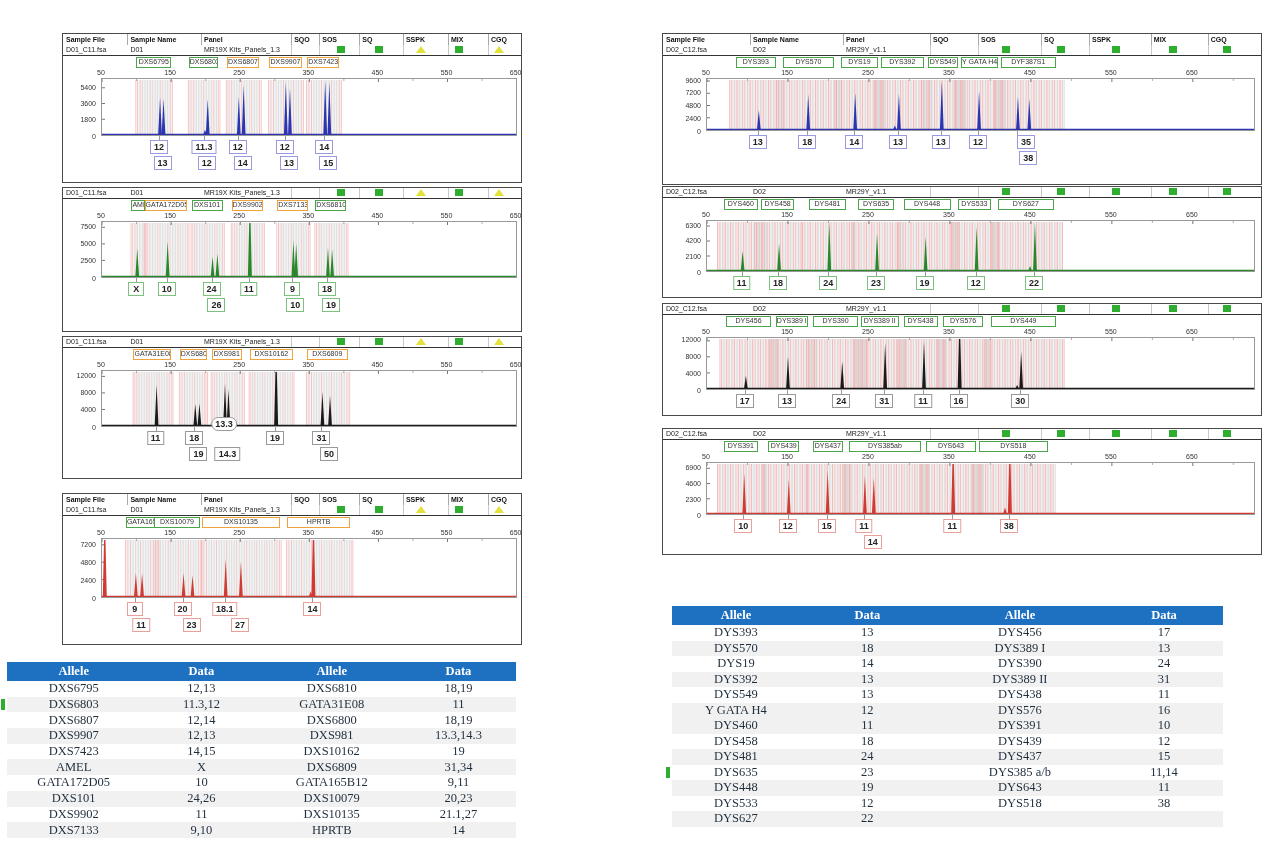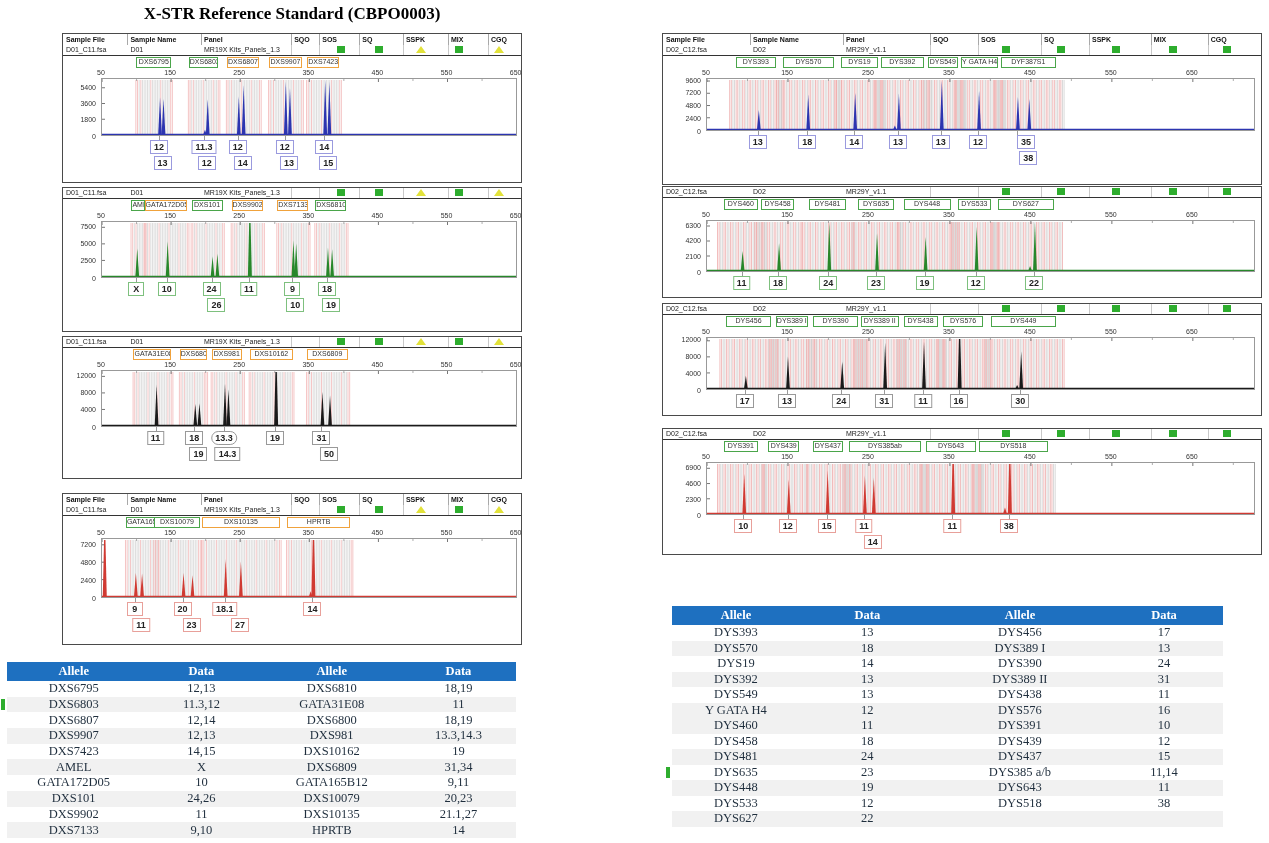--- a/index.html
+++ b/index.html
@@ -28,21 +28,20 @@
   .dtable th{background:#1e70c0;color:#fff;font-weight:700;font-size:12.5px;padding:0;border:0}
   .dtable td{padding:0;border:0}
   .dtable tr.alt td{background:#f1f1f1}
   sup.star{color:#d00000;font-size:9px}
   .accent{position:absolute;width:4px;background:#2ead2e}
 </style>
 </head>
 <body>
 
 <div id="root">
-  <div class="sec-title" style="left:62px;top:4px;width:460px">X-STR Reference Standard (CBPO0003)</div>
 <div class="panel" style="left: 62px; top: 33px; width: 460px; height: 150px;">
       <div class="chrow" style="top: 0px; height: 11px;">
         <div class="chlab" style="left: 3px;">Sample File</div>
         <div class="chlab" style="left: 67.4px;">Sample Name</div>
         <div class="vsep" style="left: 64px; height: 11px;"></div>
         <div class="chlab" style="left: 141px;">Panel</div>
         <div class="vsep" style="left: 138px; height: 11px;"></div>
         <div class="chlab" style="left: 231.16px;">SQO</div>
         <div class="vsep" style="left: 228px; height: 11px;"></div>
         <div class="chlab" style="left: 259.22px;">SOS</div>
@@ -632,21 +631,21 @@
       <div class="yl" style="left: 2px; width: 31px; top: 35.0714px;">12000</div>
       <div class="yl" style="left: 2px; width: 31px; top: 52.2143px;">8000</div>
       <div class="yl" style="left: 2px; width: 31px; top: 69.3571px;">4000</div>
       <div class="yl" style="left: 2px; width: 31px; top: 86.5px;">0</div>
       <div class="con" style="left: 92.5914px; top: 90px; height: 4px;"></div>
       <div class="ab" style="left: 92.5914px; top: 94px; border-color: rgb(153, 153, 153);">11</div>
       <div class="con" style="left: 131.289px; top: 90px; height: 4px;"></div>
       <div class="ab" style="left: 131.289px; top: 94px; border-color: rgb(153, 153, 153);">18</div>
       <div class="ab" style="left: 135.435px; top: 110px; border-color: rgb(153, 153, 153);">19</div>
       <div class="con" style="left: 161.003px; top: 90px; height: 4px;"></div>
-      <div class="ab" style="left: 161.003px; top: 94px; border-color: rgb(153, 153, 153); border-radius: 7px;">13.3</div>
+      <div class="ab" style="left: 161.003px; top: 80px; border-color: rgb(153, 153, 153); border-radius: 7px;">13.3</div>
       <div class="ab" style="left: 164.458px; top: 110px; border-color: rgb(153, 153, 153);">14.3</div>
       <div class="con" style="left: 212.14px; top: 90px; height: 4px;"></div>
       <div class="ab" style="left: 212.14px; top: 94px; border-color: rgb(153, 153, 153);">19</div>
       <div class="con" style="left: 258.439px; top: 90px; height: 4px;"></div>
       <div class="ab" style="left: 258.439px; top: 94px; border-color: rgb(153, 153, 153);">31</div>
       <div class="ab" style="left: 266.04px; top: 110px; border-color: rgb(153, 153, 153);">50</div>
     </div>
     <div class="panel" style="left: 62px; top: 493px; width: 460px; height: 152px;">
       <div class="chrow" style="top: 0px; height: 11px;">
         <div class="chlab" style="left: 3px;">Sample File</div>

